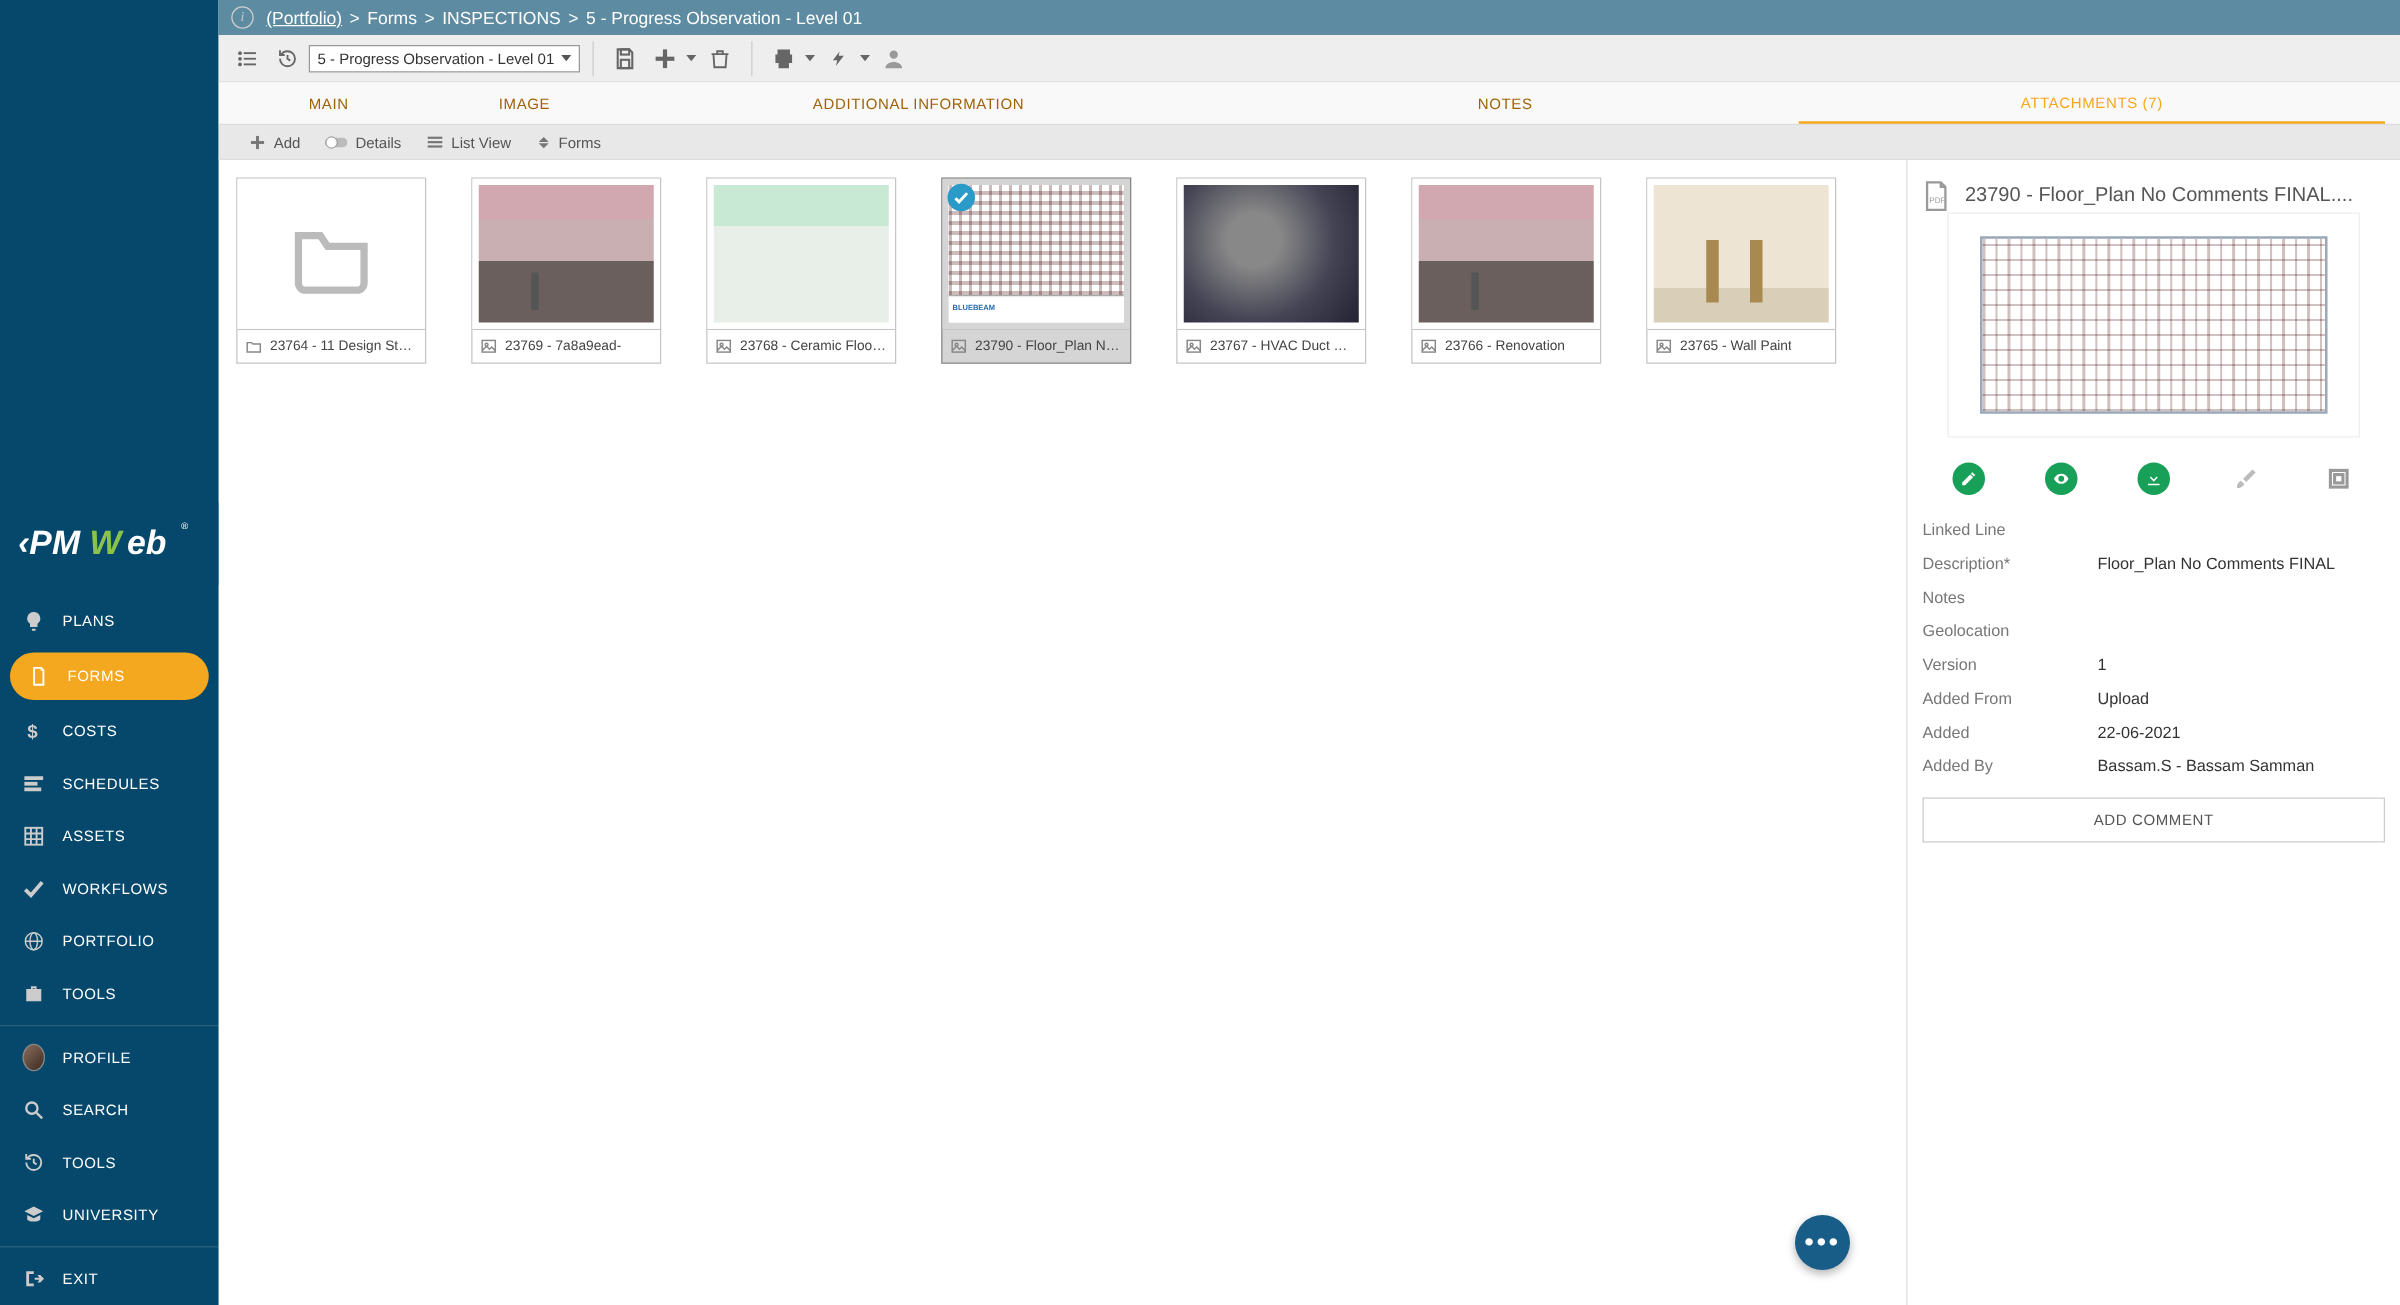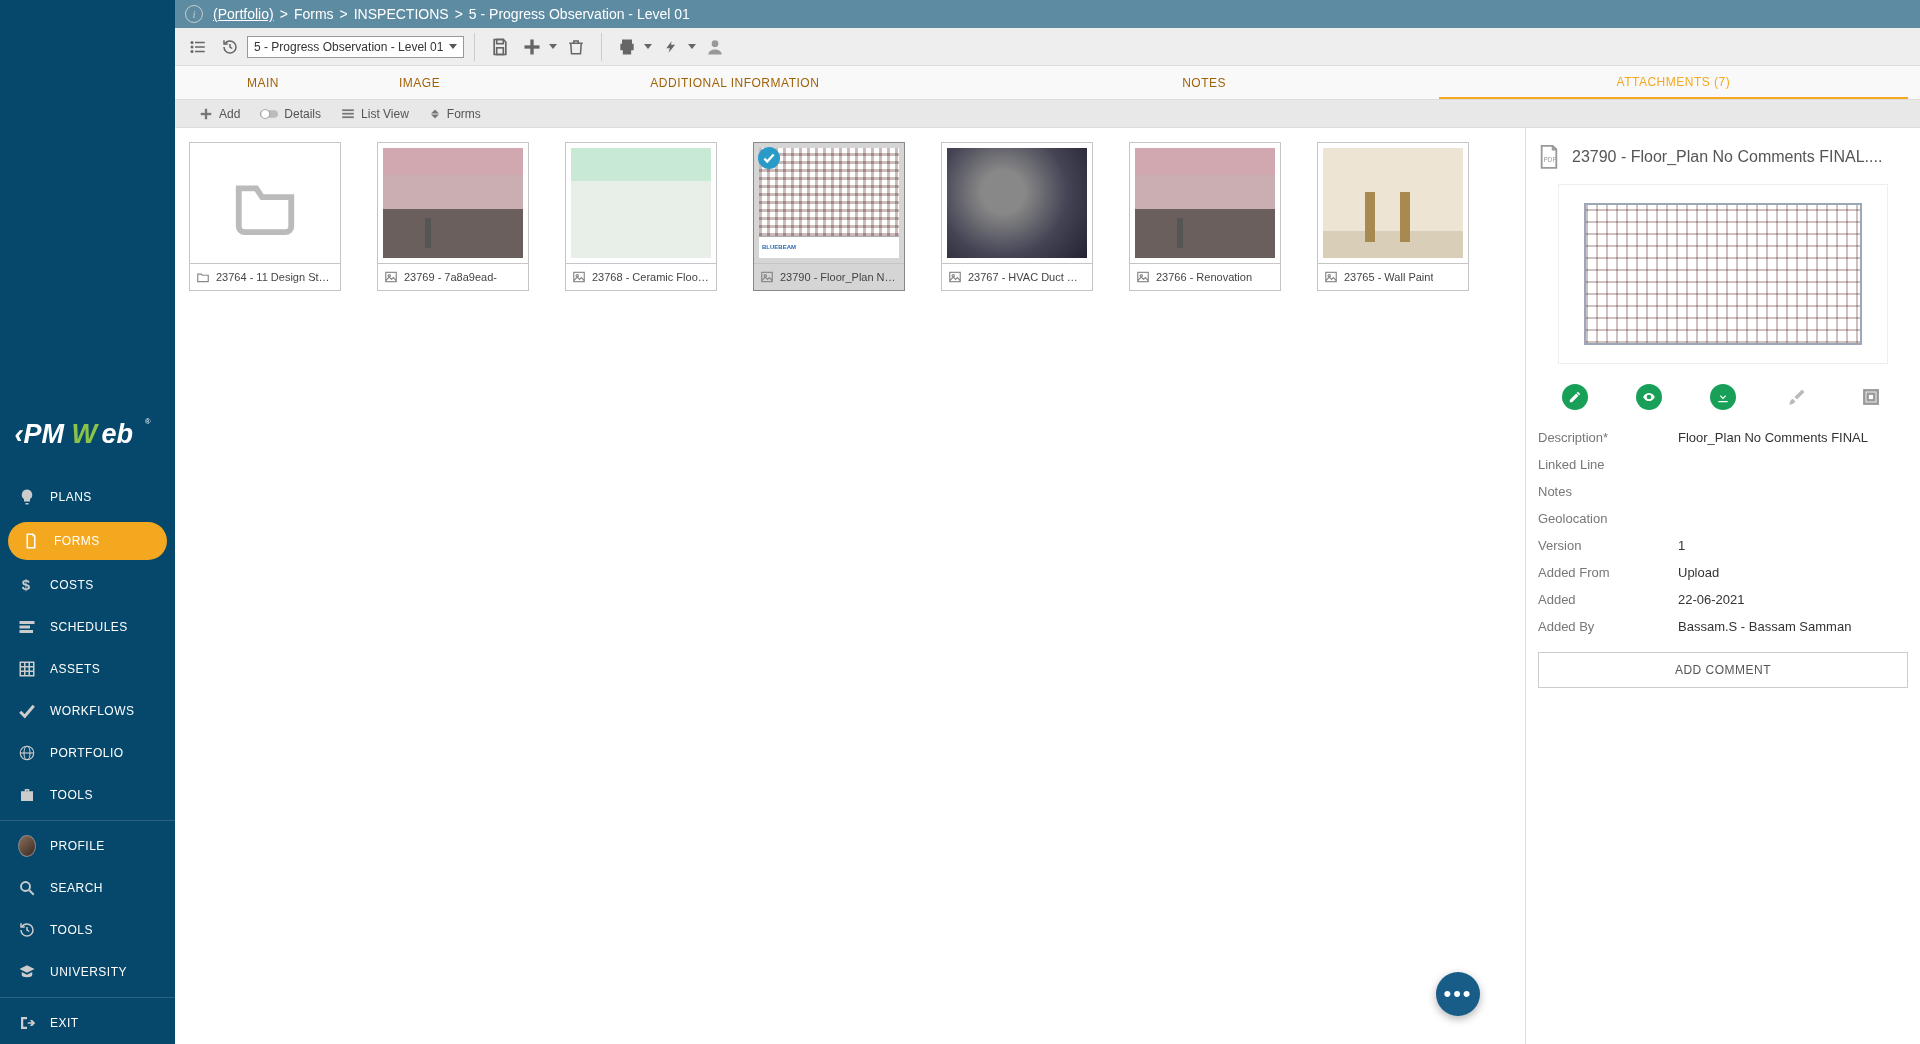--- a/index.html
+++ b/index.html
@@ -66,21 +66,21 @@
 .thumb-plan .p-top { flex: 5; background: repeating-linear-gradient(90deg,#cbb 0 3px,#fff 3px 8px), repeating-linear-gradient(0deg,#cbb 0 3px,#fff 3px 8px); background-blend-mode: multiply; }
 .thumb-plan .p-bot { flex: 1.2; background: #fff; border-top: 1px solid #aaa; display: flex; align-items: center; justify-content: flex-start; font-size: 6px; color: #2a6bb0; padding: 0 3px; font-weight: bold;}
 .thumb-hvac { width: 100%; height: 100%; background: radial-gradient(circle at 40% 40%, #888 0 20%, #445 60%, #223 100%); }
 .thumb-paint { width: 100%; height:100%; background: linear-gradient(#ede4d3 0 75%, #d9cfb8 75% 100%); position: relative;}
 .thumb-paint::before,.thumb-paint::after{content:"";position:absolute;bottom:15%;width:10px;height:45%;background:#a88a50;}
 .thumb-paint::before{left:30%;}
 .thumb-paint::after{left:55%;}
 
 
 .detail { width: 395px; border-left: 1px solid #ddd; padding: 16px 12px; display: flex; flex-direction: column; overflow: auto; }
-.detail-head { display: flex; align-items: center; gap: 12px; margin-bottom: 14px; }
+.detail-head { display: flex; align-items: center; gap: 12px; }
 .detail-head .pdf-ic { width: 22px; height: 26px; color: #999; }
 .detail-title { font-size: 16px; color: #555; white-space: nowrap; overflow: hidden; text-overflow: ellipsis; }
 .detail-preview { height: 180px; border: 1px solid #eee; margin: 0 20px 14px; background: #fff; display: flex; align-items: center; justify-content: center; overflow: hidden; }
 .preview-plan { width: 85%; height: 80%; background: repeating-linear-gradient(90deg,#d0c0c0 0 2px,#fff 2px 10px), repeating-linear-gradient(0deg,#d0c0c0 0 2px,#fff 2px 12px); background-blend-mode: multiply; border: 2px solid #9ba8b9;}
 .detail-actions { display: flex; justify-content: space-around; padding: 6px 0 14px; }
 .action-circ { width: 26px; height: 26px; border-radius: 50%; background: #18a058; color: #fff; display: flex; align-items: center; justify-content: center; font-size: 13px; }
 .action-plain { width: 26px; height: 26px; color: #aaa; display: flex; align-items: center; justify-content: center; }
 .field-row { display: flex; padding: 6px 0; font-size: 13px; }
 .field-row .lbl { width: 140px; color: #777; }
 .field-row .val { color: #333; }
@@ -487,28 +487,28 @@
             </div>
           <div class="action-plain">
               <svg width="20" height="20" viewBox="0 0 24 24" fill="none" stroke="#999" stroke-width="3">
                 <rect x="4" y="4" width="16" height="16"></rect>
                 <rect x="8" y="8" width="8" height="8"></rect>
               </svg>
             </div>
         </div>
 
         <div class="field-row">
+            <div class="lbl">Linked Line</div>
+            <div class="val"></div>
+          </div>
+        <div class="field-row">
             <div class="lbl">Description*</div>
             <div class="val">Floor_Plan No Comments FINAL</div>
           </div>
         <div class="field-row">
-            <div class="lbl">Linked Line</div>
-            <div class="val"></div>
-          </div>
-        <div class="field-row">
             <div class="lbl">Notes</div>
             <div class="val"></div>
           </div>
         <div class="field-row">
             <div class="lbl">Geolocation</div>
             <div class="val"></div>
           </div>
         <div class="field-row">
             <div class="lbl">Version</div>
             <div class="val">1</div>

